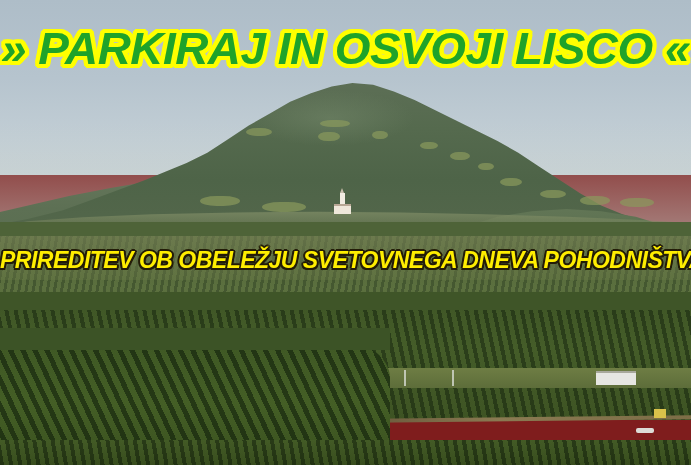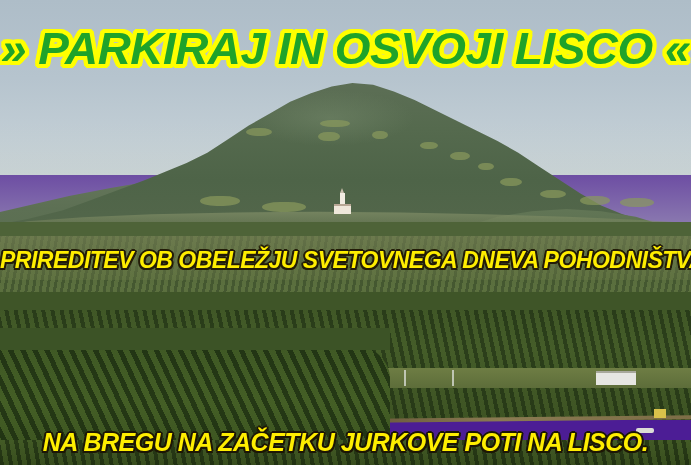--- a/index.html
+++ b/index.html
@@ -6,21 +6,21 @@
     margin: 0;
     padding: 0;
     background: #222;
   }
   #poster {
     position: relative;
     width: 691px;
     height: 465px;
     overflow: hidden;
     font-family: "Liberation Sans", sans-serif;
-    background: #4c1d95;
+    background: #7f1d1d;
   }
 
   
   .layer { position: absolute; left: 0; width: 100%; }
 
   
   #sky {
     top: 0;
     height: 175px;
     background: linear-gradient(to bottom, #aebdc8 0%, #b6c4ce 45%, #c2ced5 80%, #c9d3d7 100%);
@@ -405,15 +405,14 @@
 
     <div id="trees-left"></div>
     <div class="layer" id="scrub"></div>
   </div>
 
   <div class="txt" id="line1">» PARKIRAJ IN OSVOJI LISCO «</div>
 
   <div class="txt" id="line2">PRIREDITEV OB OBELEŽJU SVETOVNEGA DNEVA POHODNIŠTVA</div>
 
 
-  <div class="txt" id="line4">NA BREGU NA ZAČETKU JURKOVE POTI NA LISCO.</div>
 
 </div>
 
 </body></html>

